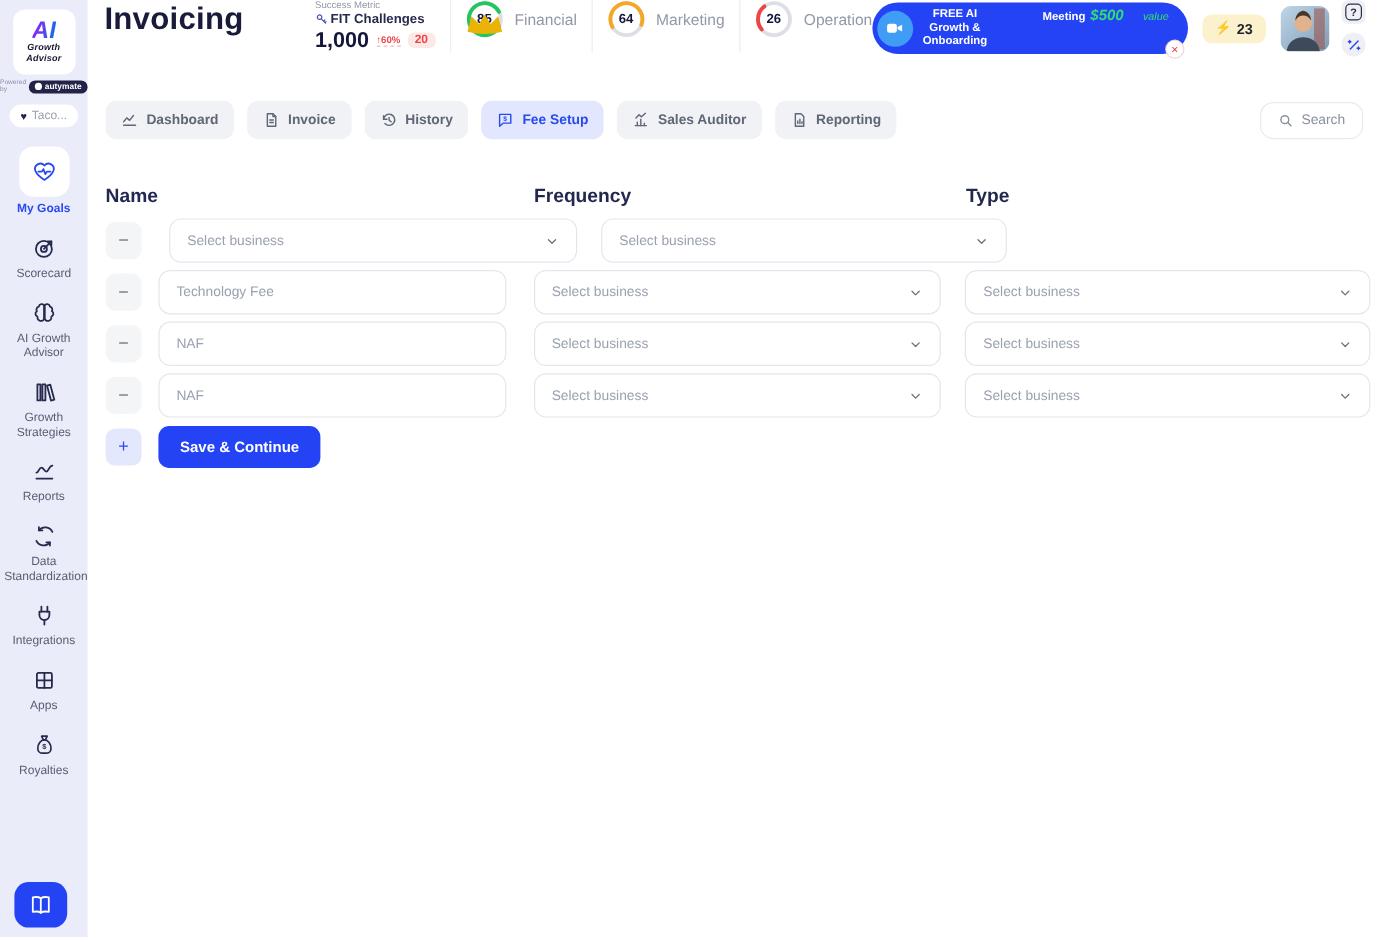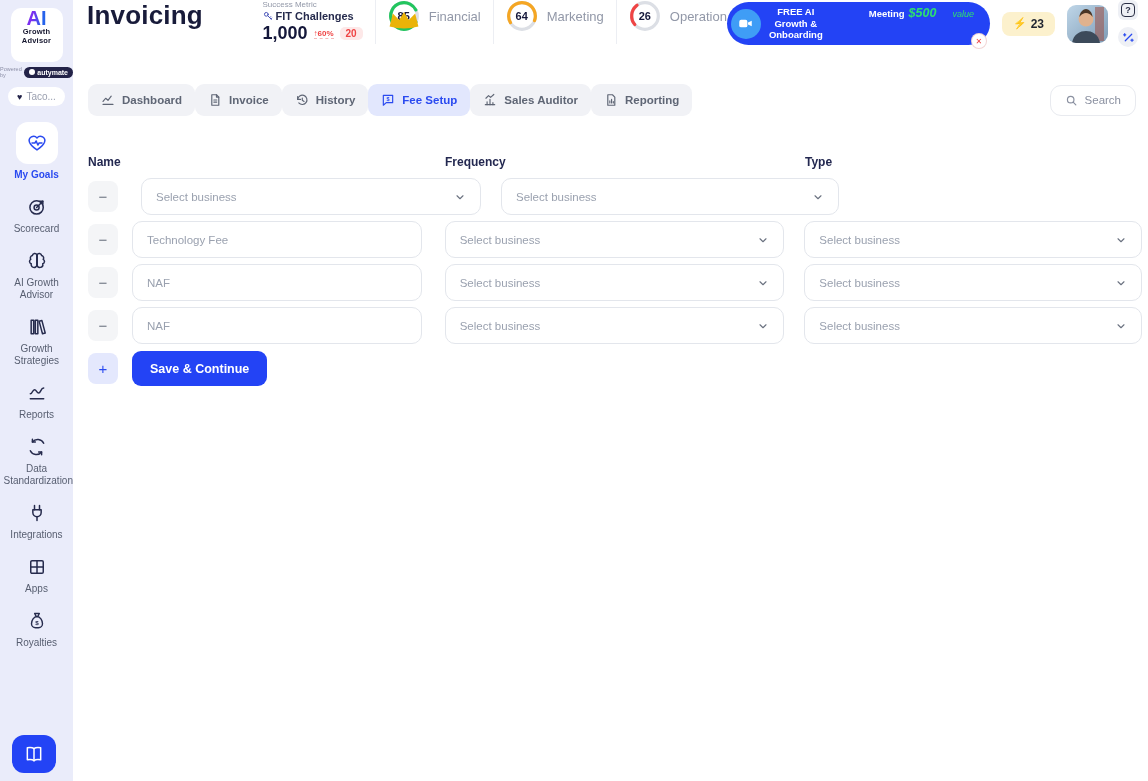--- a/index.html
+++ b/index.html
@@ -5,21 +5,21 @@
   * { box-sizing: border-box; margin: 0; padding: 0; }
   html,body { width:1148px; height:781px; }
   body {
     font-family:"Liberation Sans", sans-serif;
     background:#ffffff; color:#14173a; overflow:hidden; position:relative;
   }
   
   .sidebar{ position:absolute; left:0; top:0; width:73px; height:781px; background:#eaecfa;
     display:flex; flex-direction:column; align-items:center; }
   .logo-card{ margin-top:8px; width:52px; height:54px; background:#fff; border-radius:10px;
-    display:flex; flex-direction:column; align-items:center; justify-content:flex-start; }
+    display:flex; flex-direction:column; align-items:center; justify-content:center;font-style:italic; }
   .logo-mark{ font-size:20px; font-weight:800; line-height:1;
     background:linear-gradient(100deg,#7b2ff0 30%,#2563eb 75%); -webkit-background-clip:text; background-clip:text; color:transparent; }
   .logo-sub{ font-size:7.5px; font-weight:700; color:#15162e; line-height:1.15; letter-spacing:.2px; }
   .powered{ margin-top:4px; display:flex; align-items:center; gap:2px; }
   .powered-label{ font-size:5.5px; color:#8d90a8; }
   .powered-pill{ background:#21214485; background:#232348; color:#fff; border-radius:7px; padding:2px 5px;
     display:flex; align-items:center; gap:2px; font-size:7px; font-weight:700; }
   .powered-dot{ width:6px; height:6px; border-radius:50%; background:#fff; display:inline-block; }
   .workspace-pill{ margin-top:9px; background:#fff; border-radius:12px; padding:4px 9px;
     display:flex; align-items:center; gap:4px; font-size:10px; color:#9ba0b0; cursor:pointer; }
@@ -68,31 +68,31 @@
   .energy-badge{ background:#fcf1cd; border-radius:8px; padding:5px 11px; display:flex; align-items:center; gap:4px; cursor:pointer; }
   .energy-bolt{ color:#f59e0b; font-size:11px; }
   .energy-count{ font-size:12px; font-weight:700; color:#1f2430; }
   .avatar{ width:41px; height:38px; border-radius:9px; overflow:hidden; flex:none; cursor:pointer; }
   .corner-col{ display:flex; flex-direction:column; gap:7px; align-items:center; margin-left:-2px; }
   .help-btn{ width:20px; height:20px; border-radius:6px; background:#eef0f5; display:flex; align-items:center; justify-content:center; cursor:pointer; }
   .help-box{ width:14px; height:14px; border:1.5px solid #2a2f45; border-radius:4px; display:flex;
     align-items:center; justify-content:center; font-size:9px; font-weight:700; color:#2a2f45; }
   .wand-btn{ width:20px; height:20px; border-radius:50%; background:#eef0f5; display:flex; align-items:center; justify-content:center; cursor:pointer; }
   
-  .tabbar{ display:flex; align-items:center; gap:0; padding:12px 12px 0 15px; flex:none; }
+  .tabbar{ display:flex; align-items:center; gap:11px; padding:12px 12px 0 15px; flex:none; }
   .tab{ display:flex; align-items:center; gap:7px; background:#f1f2f6; border:none; border-radius:9px;
     padding:9px 13px; font-size:11.5px; font-weight:600; color:#5f6675; cursor:pointer; font-family:inherit; }
   .tab.active{ background:#e2e7fd; color:#2a4af0; }
   .search-btn{ margin-left:auto; display:flex; align-items:center; gap:7px; background:#fff;
     border:1px solid #e8eaef; border-radius:11px; padding:8px 14px; font-size:11.5px; color:#8a90a0; cursor:pointer; font-family:inherit; }
   
   .content{ padding:20px 6px 0 15px; flex:1; }
   .setup-heading{ font-size:16px; font-weight:800; color:#14173a; margin-left:2px; }
   .col-heads{ display:flex; margin-top:19px; margin-bottom:9px; }
-  .col-head{ font-size:12px; font-weight:700; color:#232850; }
+  .col-head{ font-size:16px; font-weight:700; color:#232850; }
   .col-head.c1{ width:357px; }
   .col-head.c2{ width:360px; }
   .fee-row{ display:flex; align-items:center; margin-bottom:6px; }
   .minus-btn,.plus-btn{ width:30px; height:31px; border-radius:8px; border:none; font-size:15px;
     display:flex; align-items:center; justify-content:center; cursor:pointer; flex:none; font-family:inherit; }
   .minus-btn{ background:#f4f5f7; color:#6b7280; }
   .plus-btn{ background:#e4e8fd; color:#2a4af0; }
   .name-input{ margin-left:14px; width:290px; height:37px; border:1px solid #e3e6ec; border-radius:10px;
     padding:0 14px; font-size:11.5px; color:#2a2f45; outline:none; font-family:inherit; }
   .name-input::placeholder{ color:#9aa1af; }

